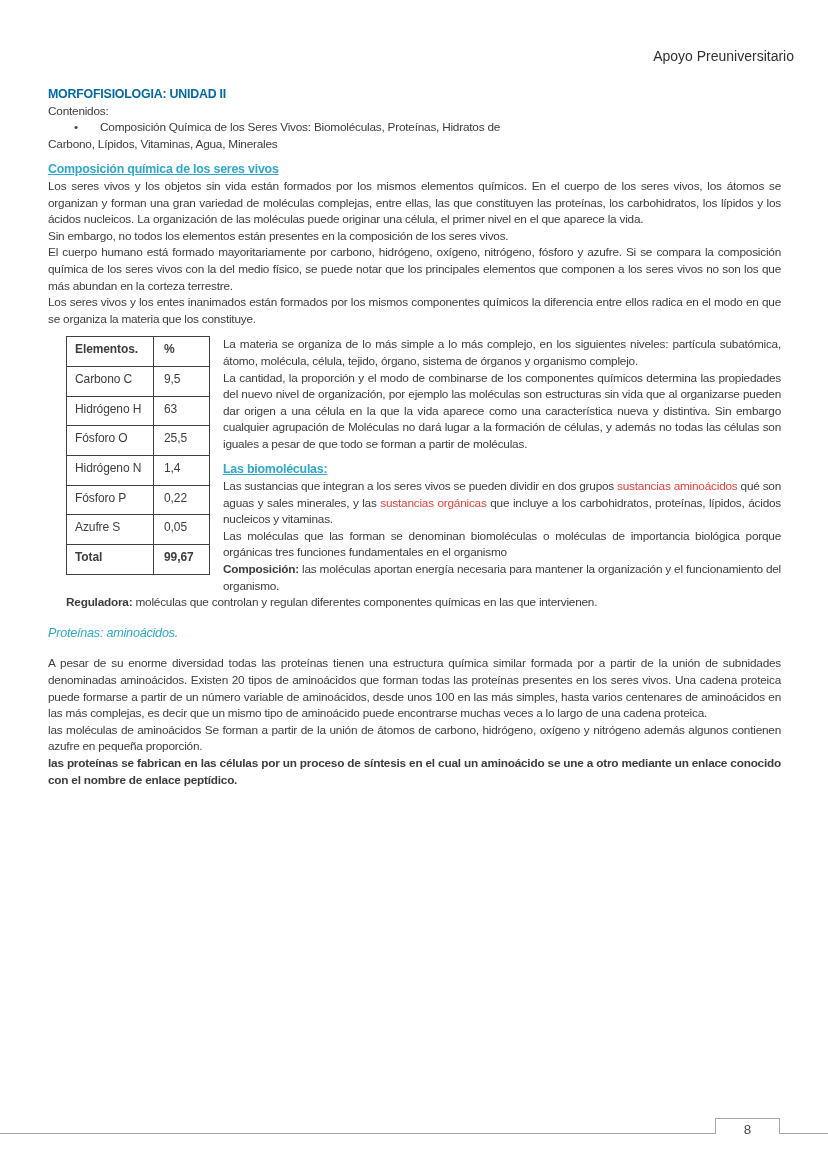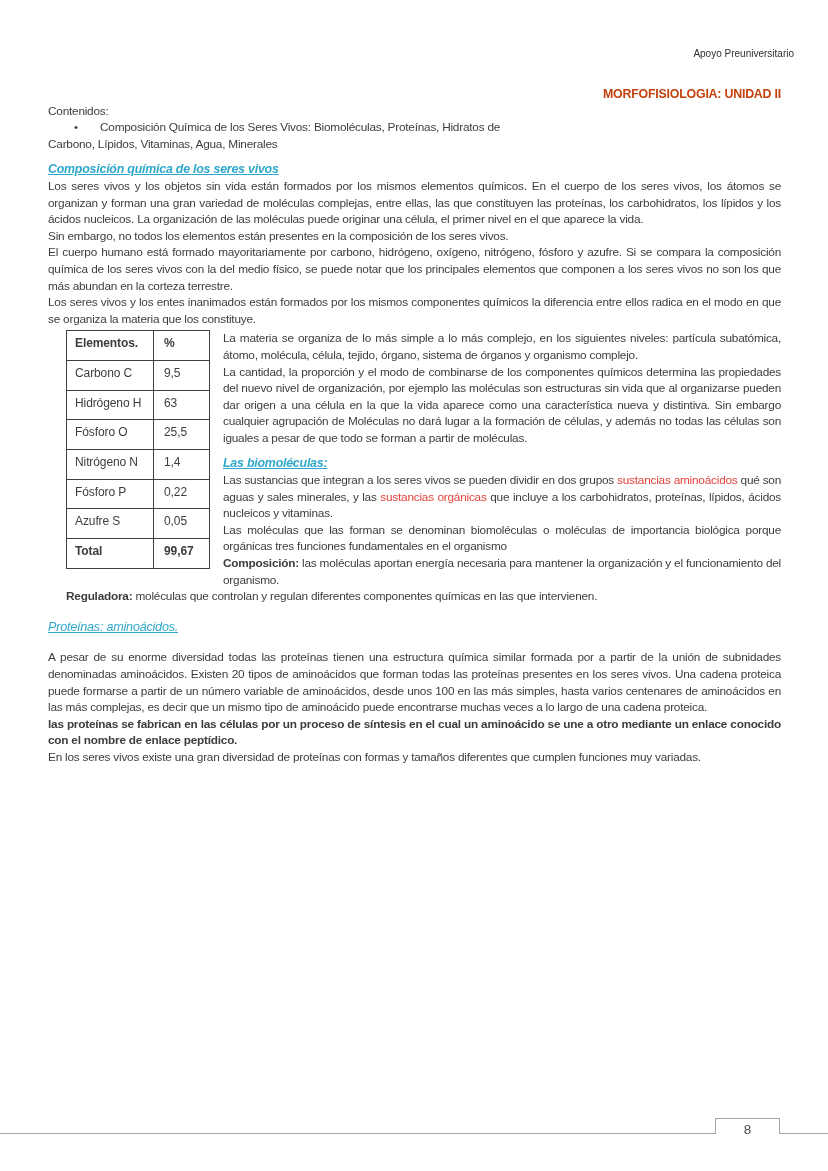--- a/index.html
+++ b/index.html
@@ -8,65 +8,65 @@
     background: #ffffff;
     font-family: "Liberation Sans", sans-serif;
     color: #3d3d3d;
     position: relative;
     overflow: hidden;
   }
   .page { position: absolute; inset: 0; }
 
   .hdr {
     position: absolute; top: 48px; right: 34px;
-    font-size: 10px; color: #2f2f2f;
+    font-size: 14px; color: #2f2f2f;
   }
 
   .content {
     position: absolute; top: 86px; left: 48px; width: 733px;
     font-size: 11.8px; letter-spacing: -0.22px; line-height: 16.6px;
   }
 
-  .unit-title { color: #c2410c; font-weight: bold; font-size: 12.4px; text-align: right; }
+  .unit-title { color: #0369a1; font-weight: bold; font-size: 12.4px; }
 
   .bullet-row { display: flex; }
   .bullet-glyph { margin-left: 26px; width: 26px; }
 
   .sec-heading {
-    color: #2fa8cc; font-style: italic; font-weight: bold;
+    color: #2fa8cc; font-weight: bold;
     text-decoration: underline; font-size: 12.4px;
     margin-top: 9px;
   }
   .prot-heading {
     color: #2fa8cc; font-style: italic; font-weight: normal;
     font-size: 12.6px; margin: 14px 0 14px 0;
   }
 
   p.just { text-align: justify; }
   .lead { font-weight: bold; }
   .red { color: #e5423b; }
   .boldpara { font-weight: bold; }
 
-  .wrap-section { margin-top: 3px; padding-left: 18px; }
+  .wrap-section { margin-top: 9px; padding-left: 18px; }
   .wrap-section::after { content: ""; display: block; clear: both; }
 
   table.elements {
     float: left; width: 144px; margin: 0 13px 15px 0;
     border-collapse: collapse; letter-spacing: -0.1px;
   }
   table.elements td {
     border: 1px solid #404040;
     height: 29.7px; vertical-align: top;
     padding: 4px 0 0 8px;
     font-size: 12px;
   }
   table.elements td.pct { padding-left: 10px; width: 56px; }
   table.elements tr.hd td, table.elements tr.total td { font-weight: bold; }
 
-  .clear { clear: both; text-decoration: underline; }
+  .clear { clear: both; }
 
   .footer-line {
     position: absolute; top: 1133px; left: 0; width: 828px;
     border-top: 1px solid #a6a6a6;
   }
   .page-num-box {
     position: absolute; top: 1118px; left: 715px; width: 65px; height: 16px;
     border: 1px solid #a6a6a6; border-bottom: none;
     background: #ffffff; text-align: center;
     font-size: 13.5px; color: #4a4a4a; line-height: 21px;
@@ -111,21 +111,21 @@
           </tr>
           <tr>
             <td>Hidrógeno H</td>
             <td class="pct">63</td>
           </tr>
           <tr>
             <td>Fósforo O</td>
             <td class="pct">25,5</td>
           </tr>
           <tr>
-            <td>Nitrógeno N</td>
+            <td>Hidrógeno N</td>
             <td class="pct">1,4</td>
           </tr>
           <tr>
             <td>Fósforo P</td>
             <td class="pct">0,22</td>
           </tr>
           <tr>
             <td>Azufre S</td>
             <td class="pct">0,05</td>
           </tr>
@@ -148,22 +148,22 @@
 
       <p class="just"><span class="lead">Composición:</span><span> las moléculas aportan energía necesaria para mantener  la organización y el funcionamiento del organismo.</span></p>
 
       <p class="just"><span class="lead">Reguladora:</span><span> moléculas que controlan y regulan diferentes componentes químicas en las que intervienen.</span></p>
 
     </div>
 
     <div class="prot-heading clear">Proteínas: aminoácidos.</div>
 
     <p class="just">A pesar de su enorme diversidad todas las proteínas tienen una estructura química similar formada por a partir de la unión de subnidades denominadas aminoácidos. Existen 20 tipos de aminoácidos que forman todas las proteínas presentes en los seres vivos. Una cadena proteica puede formarse a partir de un número variable de aminoácidos, desde unos 100 en las más simples, hasta varios centenares de aminoácidos en las más complejas, es decir que un mismo tipo de aminoácido puede encontrarse muchas veces a lo largo de una cadena proteica.</p>
+    <p class="just">las moléculas de aminoácidos Se forman a partir de la unión de átomos de carbono, hidrógeno, oxígeno y nitrógeno además algunos contienen azufre en pequeña proporción.</p>
     <p class="just boldpara">las proteínas se fabrican en las células por un proceso de síntesis en el cual un aminoácido se une a otro mediante un enlace conocido con el nombre de enlace peptídico.</p>
-    <p class="just"> En los seres vivos existe una gran diversidad de proteínas con formas y tamaños diferentes que cumplen funciones muy variadas.</p>
 
   </div>
 
   <div class="footer-line"></div>
   <div class="page-num-box">
     <span>8</span>
   </div>
 
 </div>
 

